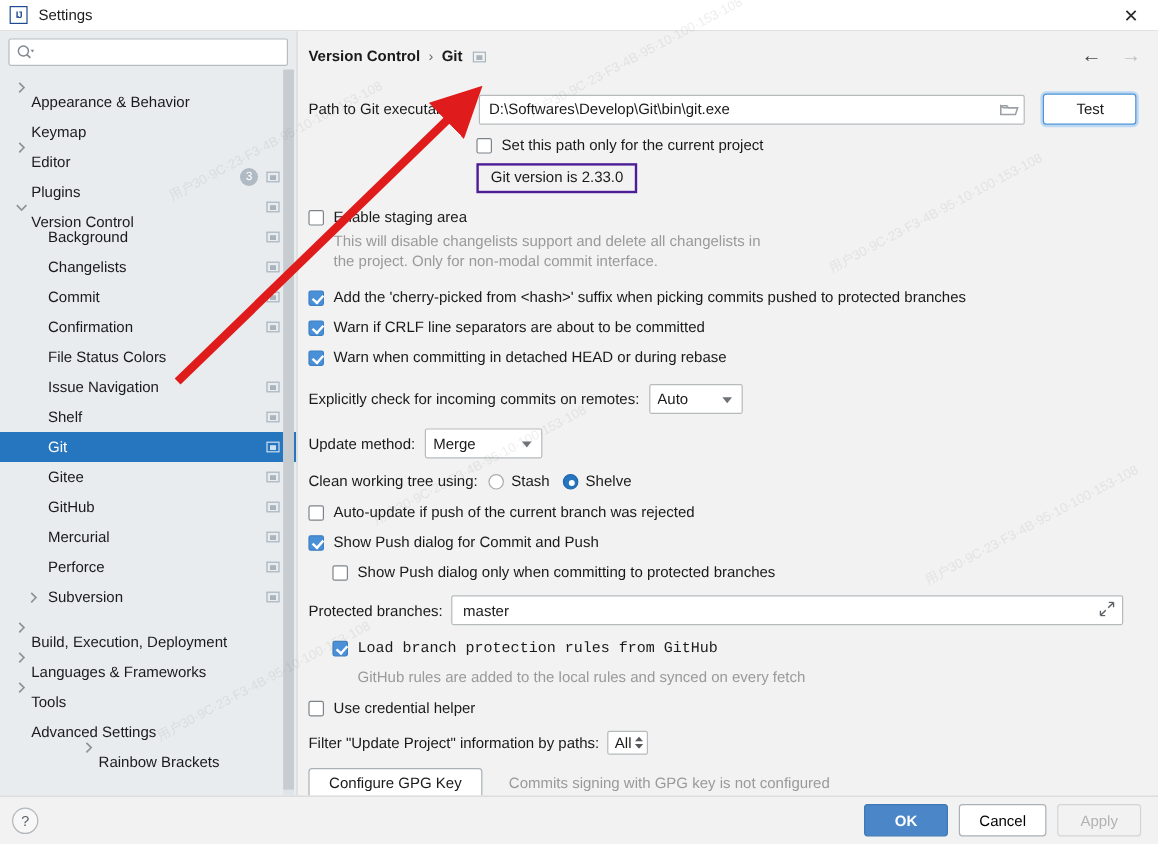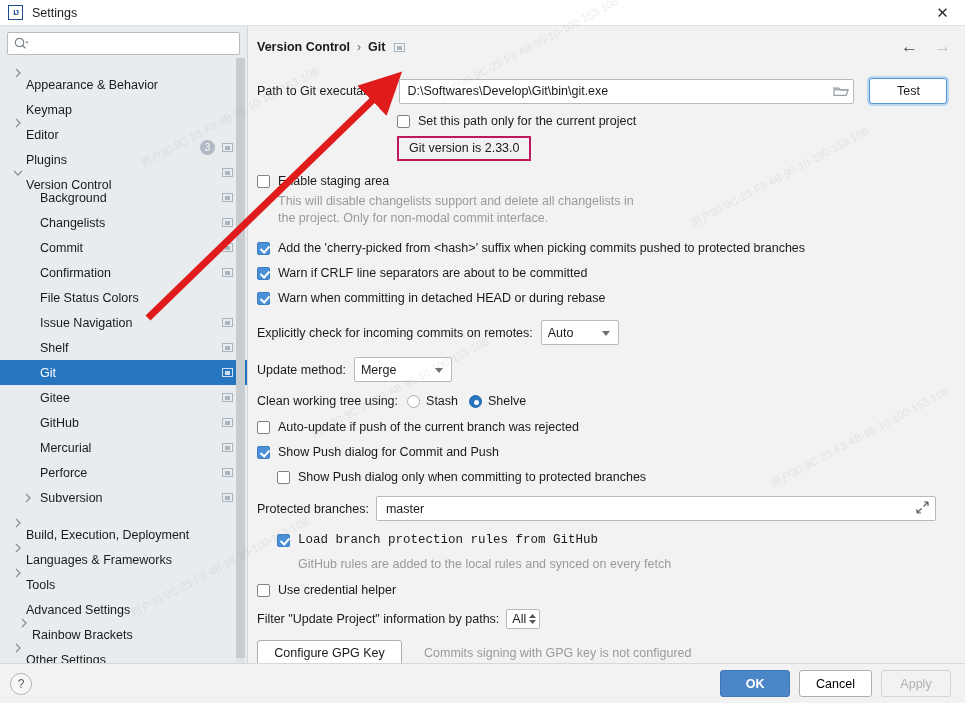--- a/index.html
+++ b/index.html
@@ -216,21 +216,21 @@
     border-width: 0 2px 2px 0;
     transform: rotate(42deg);
   }
   .cb-lbl { margin-left: 8px; font-size: 12.5px; line-height: 14px; }
   .hint {
     color: #9a9a9a;
     font-size: 12.5px;
     line-height: 17px;
   }
   .redbox {
-    border: 2px solid #be185d;
+    border: 2px solid #4c1d95;
     display: inline-block;
     padding: 3px 10px 4px 10px;
     font-size: 12.5px;
     background: #f2f2f2;
   }
 
   select.combo {
     font-family: "Liberation Sans", sans-serif;
     font-size: 12.5px;
     height: 25px;
@@ -485,35 +485,27 @@
             <svg width="8" height="10" viewBox="0 0 8 10">
               <path d="M2 1 L6 5 L2 9" fill="none" stroke="#8d9399" stroke-width="1.4"></path>
             </svg>
           </span>
           <span class="lbl bold">Tools</span>
         </div>
         <div class="tree-row row-l0" style="padding-left: 10px;">
           <span class="arrow"></span>
           <span class="lbl bold">Advanced Settings</span>
         </div>
-        <div class="tree-row row-l0" style="padding-left: 16px;">
+        <div class="tree-row row-l0" style="padding-left: 16px; justify-content: center;">
           <span class="arrow">
             <svg width="8" height="10" viewBox="0 0 8 10">
               <path d="M2 1 L6 5 L2 9" fill="none" stroke="#8d9399" stroke-width="1.4"></path>
             </svg>
           </span>
           <span class="lbl bold">Rainbow Brackets</span>
-        </div>
-        <div class="tree-row row-l0" style="padding-left: 10px;">
-          <span class="arrow">
-            <svg width="8" height="10" viewBox="0 0 8 10">
-              <path d="M2 1 L6 5 L2 9" fill="none" stroke="#8d9399" stroke-width="1.4"></path>
-            </svg>
-          </span>
-          <span class="lbl bold">Other Settings</span>
         </div>
       </div>
     <div class="sb-track">
       <div class="sb-thumb"></div>
     </div>
   </div>
 
   <div class="content">
 
     <div class="breadcrumb">

